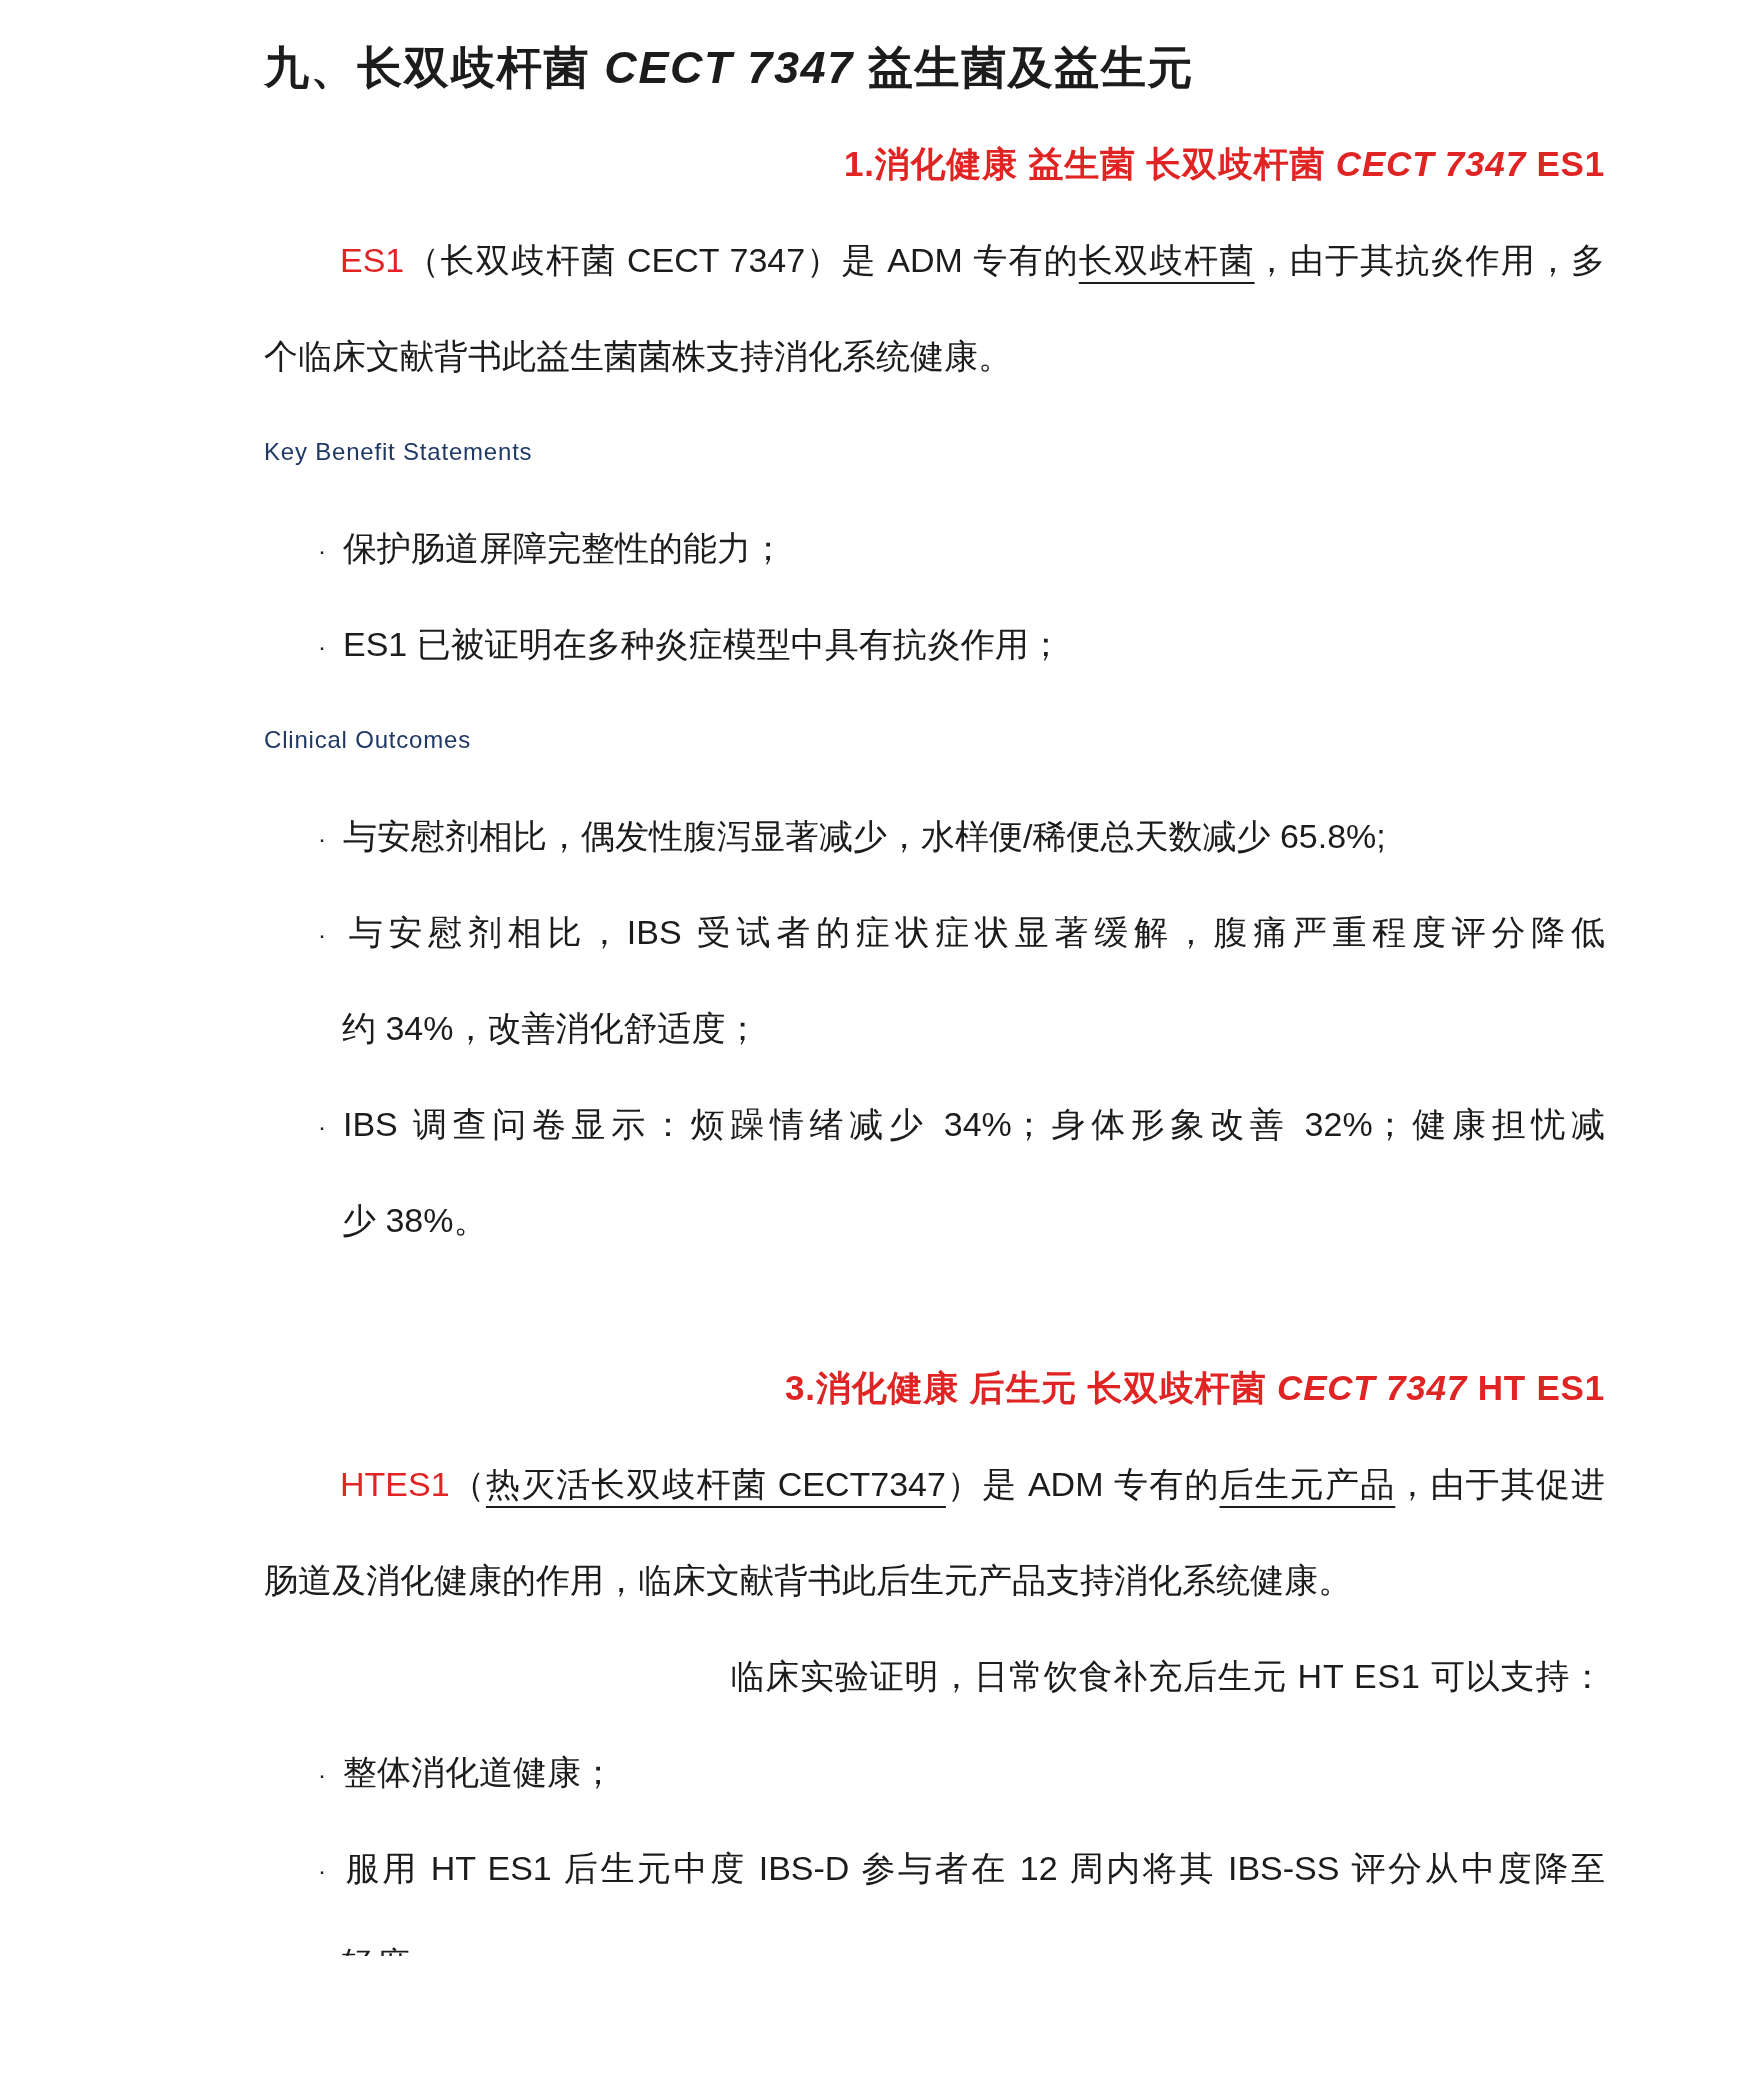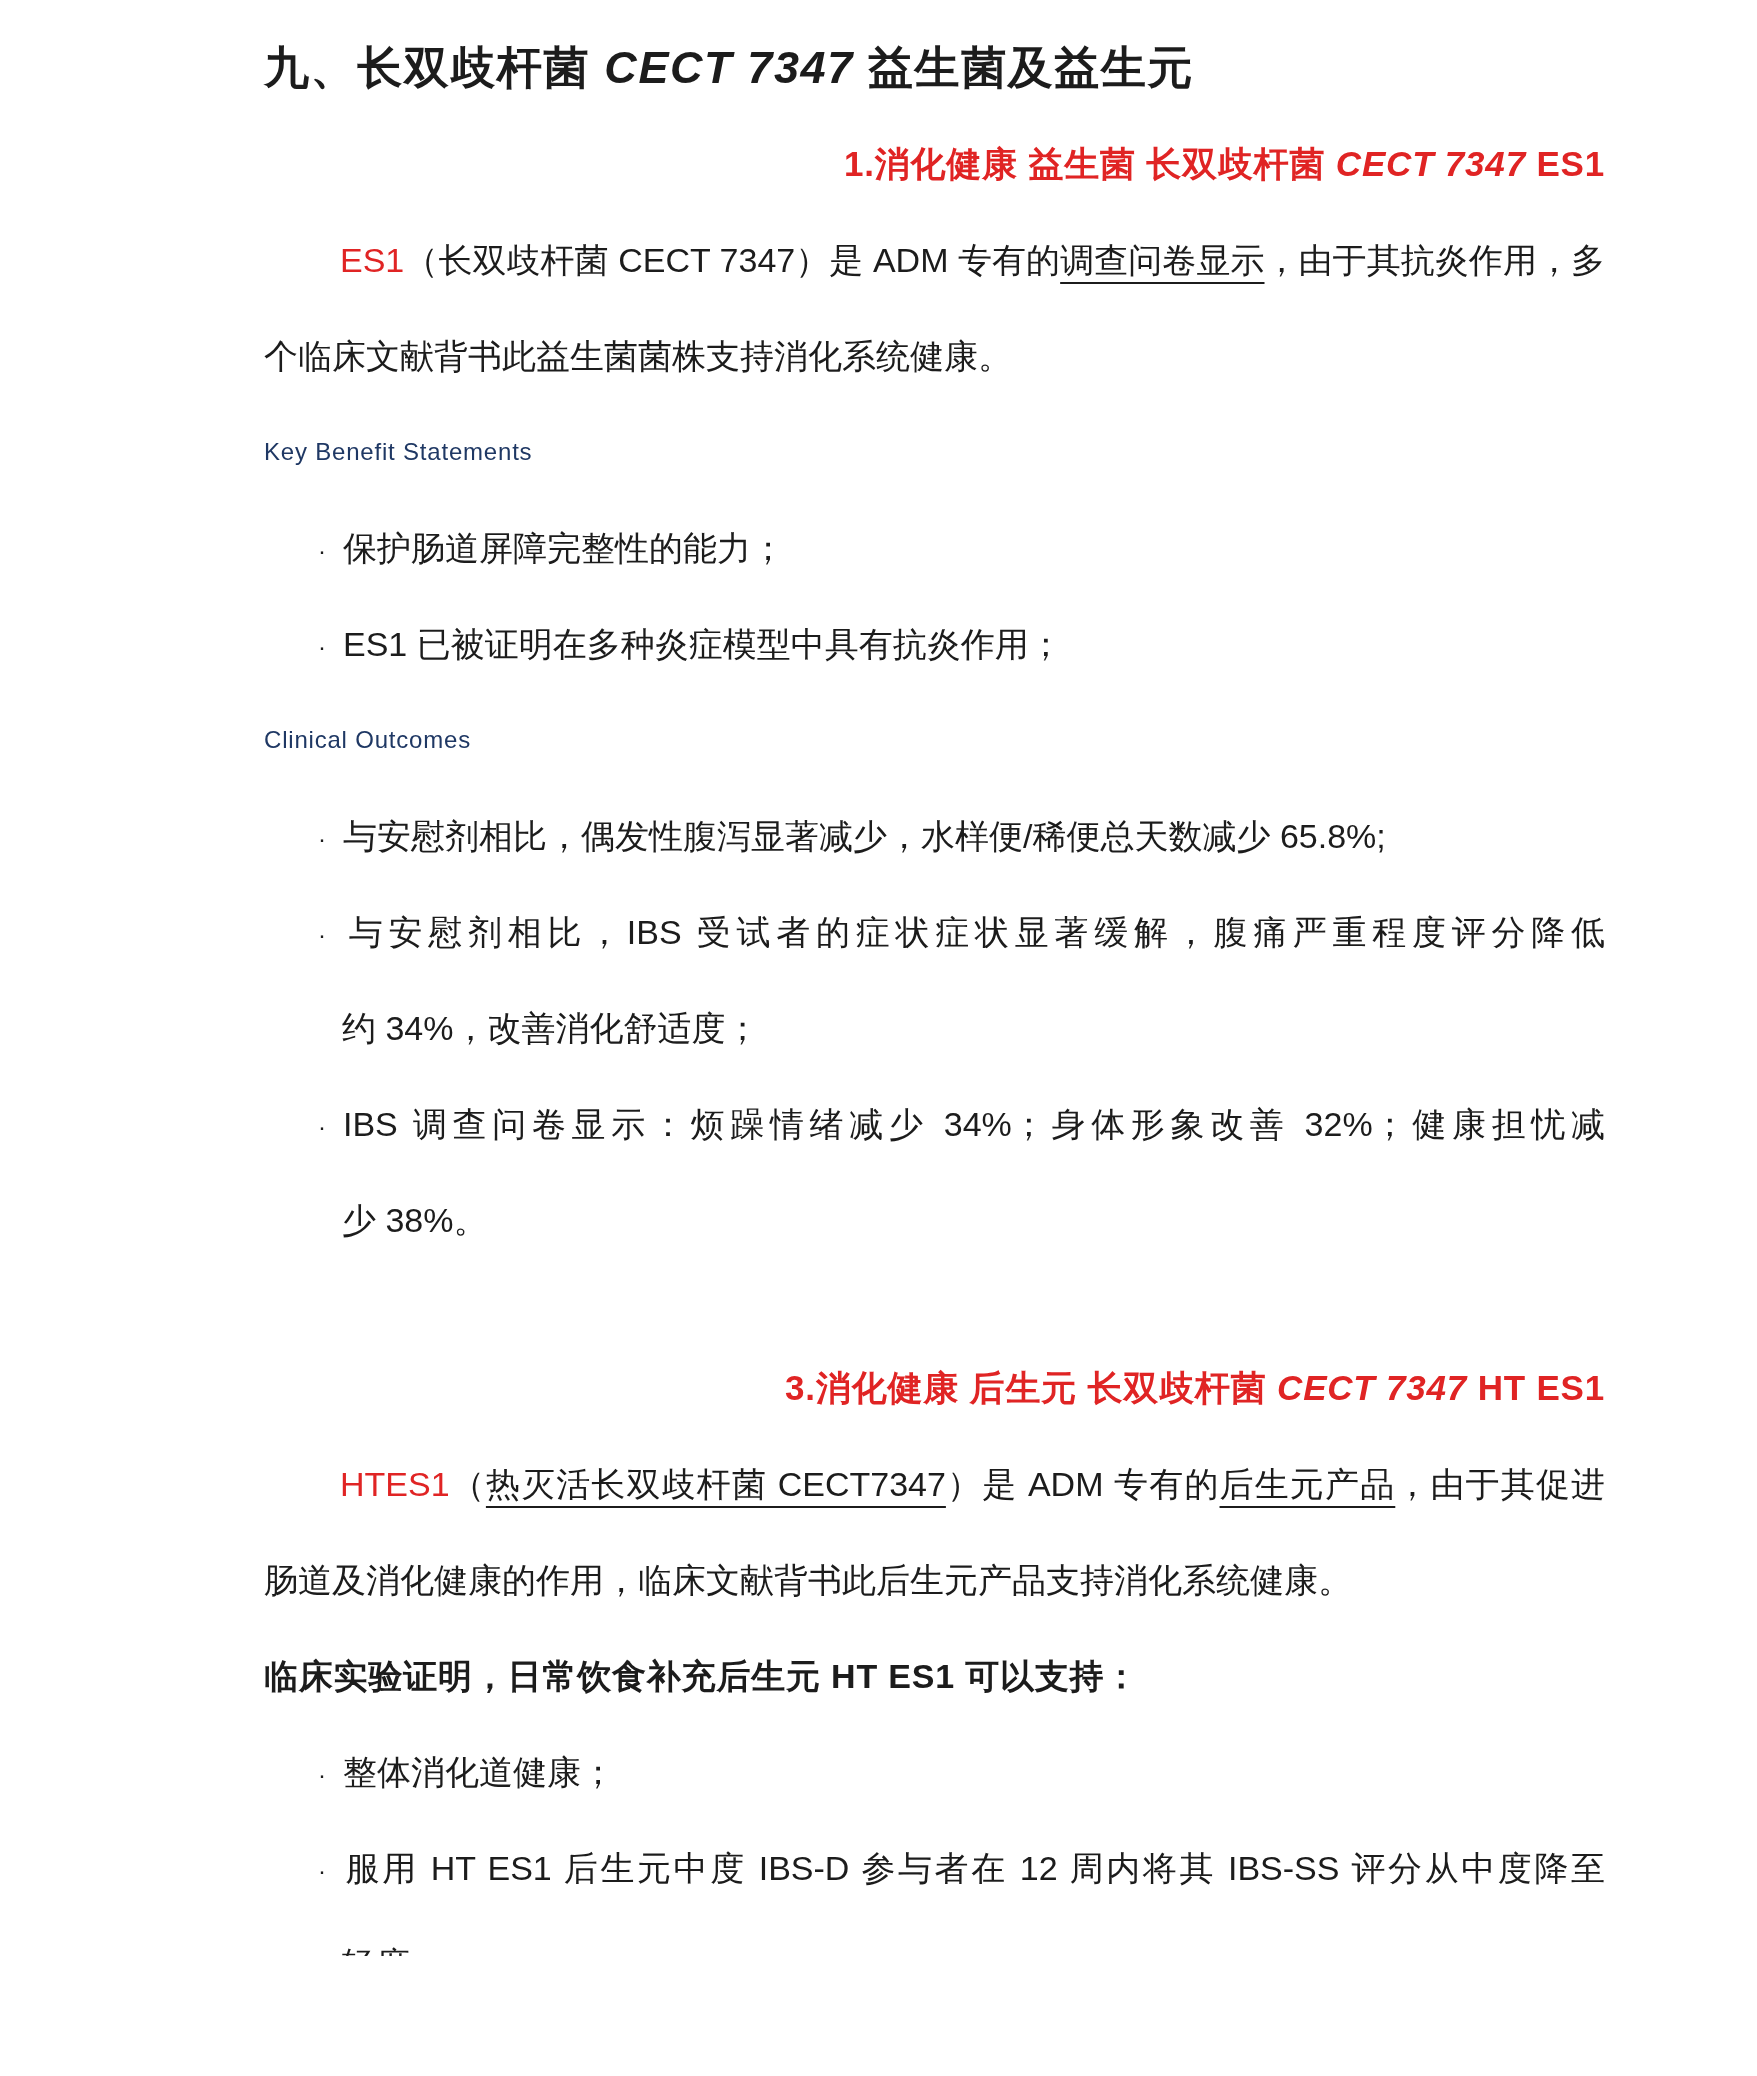--- a/index.html
+++ b/index.html
@@ -51,21 +51,21 @@
   .para-first{padding-left:76px;}
   .cont{padding-left:78px;}
   .bullet{padding-left:54px;}
   .bullet .dot{
     display:inline-block;
     width:25px;
     font-size:24px;
     vertical-align:middle;
     color:var(--ink);
   }
-  .bold{font-weight:bold;letter-spacing:0.8px;}
+  .bold{font-weight:normal;letter-spacing:0.8px;text-align:right;}
   .fill{
     white-space:normal;
     text-align:justify;
     text-align-last:justify;
   }
   .spacer{height:72px;line-height:72px;font-size:8px;}
   span.red{color:var(--red);}
   span.italic{font-style:italic;}
   span.underline{
     text-decoration:underline;
@@ -73,21 +73,21 @@
     text-underline-offset:9.6px;
   }
   span.run{letter-spacing:inherit;}
 </style>
 </head>
 <body>
 
 <div class="page">
     <div class="block title"><span class="run">九、长双歧杆菌 </span><span class="run italic">CECT 7347</span><span class="run"> 益生菌及益生元</span></div>
     <div class="block heading-red"><span class="run">1.消化健康 益生菌 长双歧杆菌 </span><span class="run italic">CECT 7347</span><span class="run"> ES1</span></div>
-    <div class="block para-first fill"><span class="run red">ES1</span><span class="run">（长双歧杆菌 CECT 7347）是 ADM 专有的</span><span class="run underline">调查问卷显示</span><span class="run">，由于其抗炎作用，多</span></div>
+    <div class="block para-first fill"><span class="run red">ES1</span><span class="run">（长双歧杆菌 CECT 7347）是 ADM 专有的</span><span class="run underline">长双歧杆菌</span><span class="run">，由于其抗炎作用，多</span></div>
     <div class="block para"><span class="run">个临床文献背书此益生菌菌株支持消化系统健康。</span></div>
     <div class="block heading-navy"><span class="run">Key Benefit Statements</span></div>
     <div class="block bullet"><span class="dot">·</span><span class="run">保护肠道屏障完整性的能力；</span></div>
     <div class="block bullet"><span class="dot">·</span><span class="run">ES1 已被证明在多种炎症模型中具有抗炎作用；</span></div>
     <div class="block heading-navy"><span class="run">Clinical Outcomes</span></div>
     <div class="block bullet"><span class="dot">·</span><span class="run">与安慰剂相比，偶发性腹泻显著减少，水样便/稀便总天数减少 65.8%;</span></div>
     <div class="block bullet fill"><span class="dot">·</span><span class="run">与安慰剂相比，IBS 受试者的症状症状显著缓解，腹痛严重程度评分降低</span></div>
     <div class="block cont"><span class="run">约 34%，改善消化舒适度；</span></div>
     <div class="block bullet fill"><span class="dot">·</span><span class="run">IBS 调查问卷显示：烦躁情绪减少 34%；身体形象改善 32%；健康担忧减</span></div>
     <div class="block cont"><span class="run">少 38%。</span></div>

